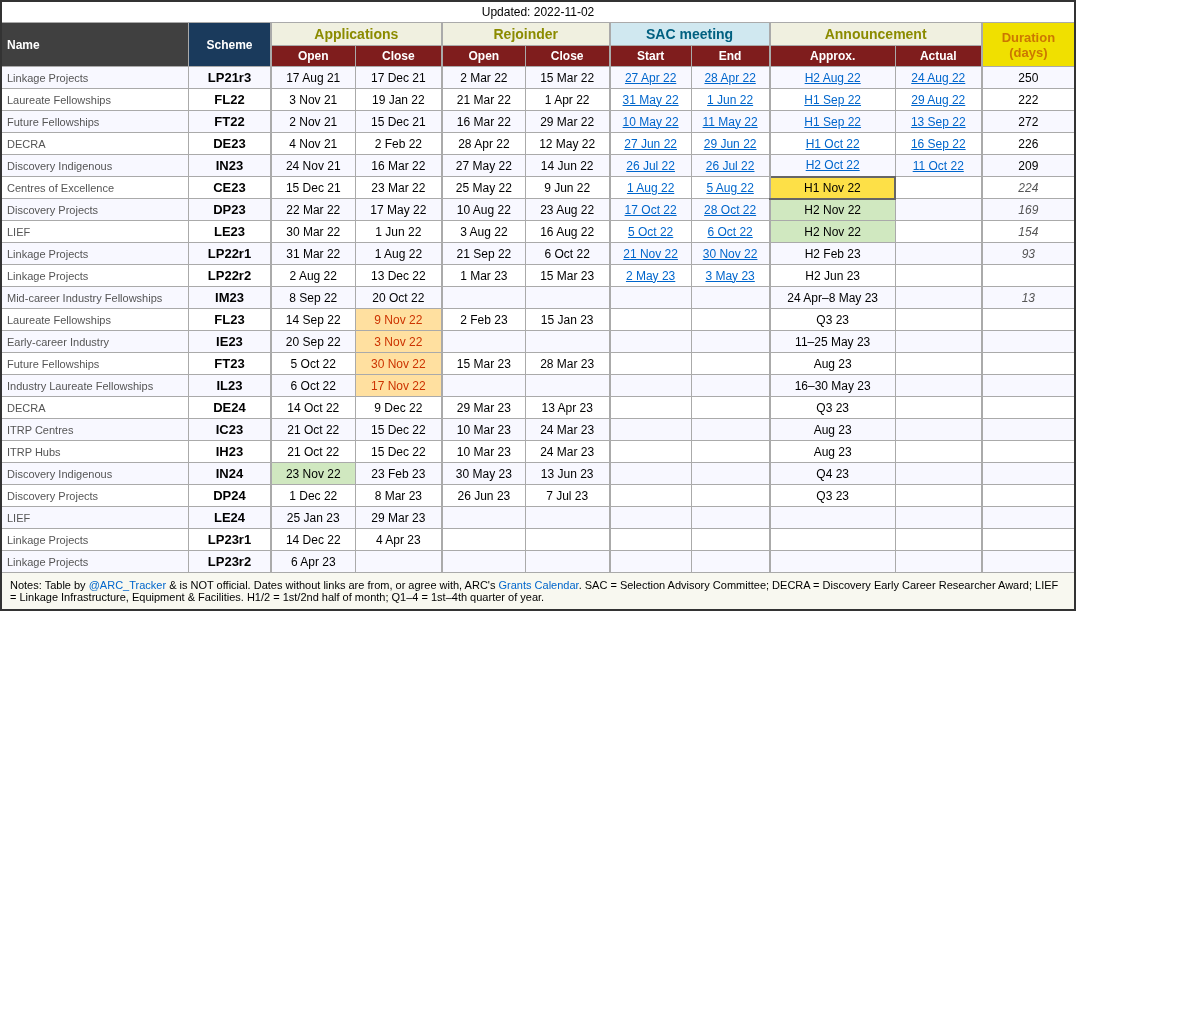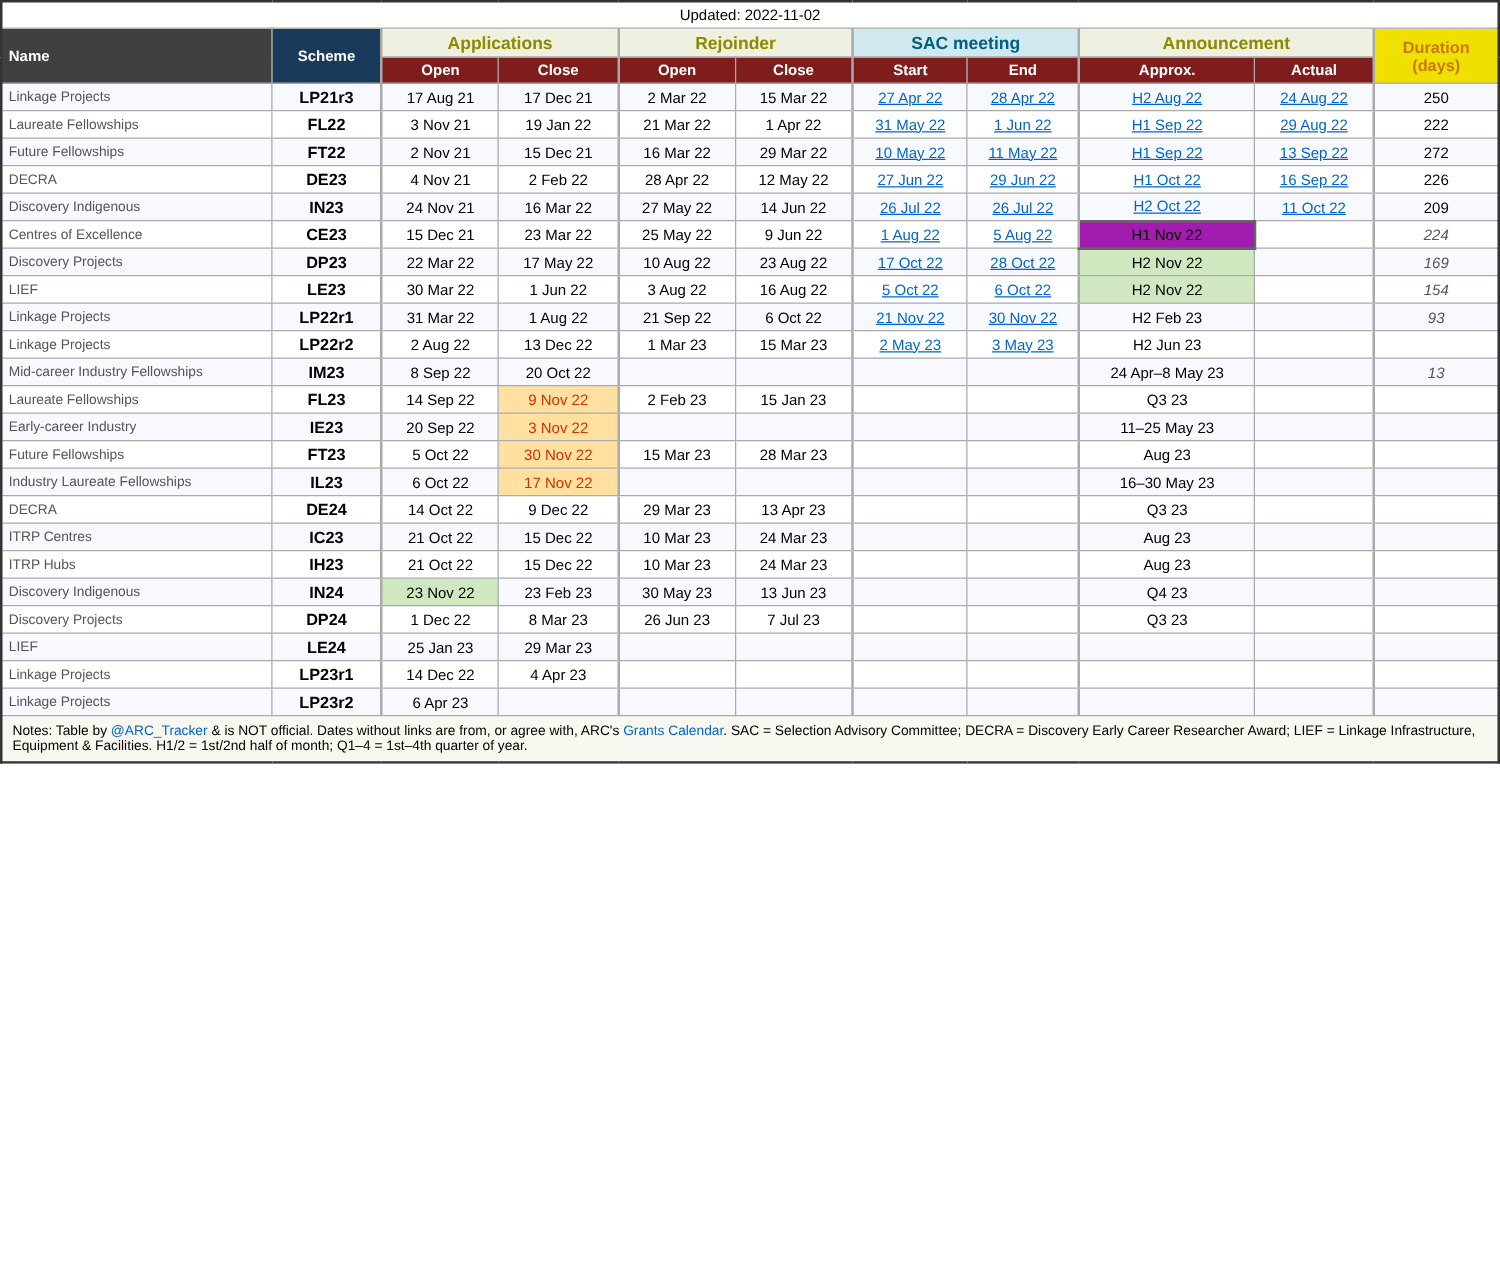--- a/index.html
+++ b/index.html
@@ -1,18 +1,18 @@
 <!DOCTYPE html>
 <html><head>
   <meta charset="utf-8">
   <style>
     * { box-sizing: border-box; margin: 0; padding: 0; }
     body { font-family: Arial, sans-serif; font-size: 12px; background: #fff; }
     
-    .container { width: 1200px; overflow-x: auto; }
+    .container { width: 1076px; overflow-x: auto; }
     
     table { width: 100%; border-collapse: collapse; border: 2px solid #333; }
     
     th, td { border: 1px solid #aaa; padding: 3px 5px; text-align: center; vertical-align: middle; }
     
     .th-applications { background: #f0f0e0; color: #8B8B00; font-size: 14px; font-weight: bold; }
     .th-rejoinder { background: #f0f0e0; color: #8B8B00; font-size: 14px; font-weight: bold; }
     .th-sac { background: #d0e8f0; color: #006080; font-size: 14px; font-weight: bold; }
     .th-announcement { background: #f0f0e0; color: #8B8B00; font-size: 14px; font-weight: bold; }
     .th-duration { background: #f0e000; color: #cc7700; font-size: 13px; font-weight: bold; }
@@ -25,21 +25,21 @@
     .row-even { background: #f8f8ff; }
     .row-odd { background: #fff; }
     
     .col-name { text-align: left; font-size: 11px; color: #555; }
     .col-scheme { font-weight: bold; font-size: 13px; }
     
     
     .link-blue { color: #0066cc; text-decoration: underline; cursor: pointer; }
     
     
-    .cell-highlighted { background: #a21caf; border: 2px solid #666; }
+    .cell-highlighted { background: #fde047; border: 2px solid #666; }
     .cell-green-bg { background: #d0e8c0; }
     .cell-yellow-close { background: #ffe0a0; color: #cc3300; }
     
     .duration-italic { font-style: italic; color: #555; }
     
     .notes-row td { background: #f8f8f0; font-size: 11px; text-align: left; padding: 6px 8px; }
     .notes-row a { color: #0066cc; }
     
     
     .border-left-app { border-left: 2px solid #aaa; }

